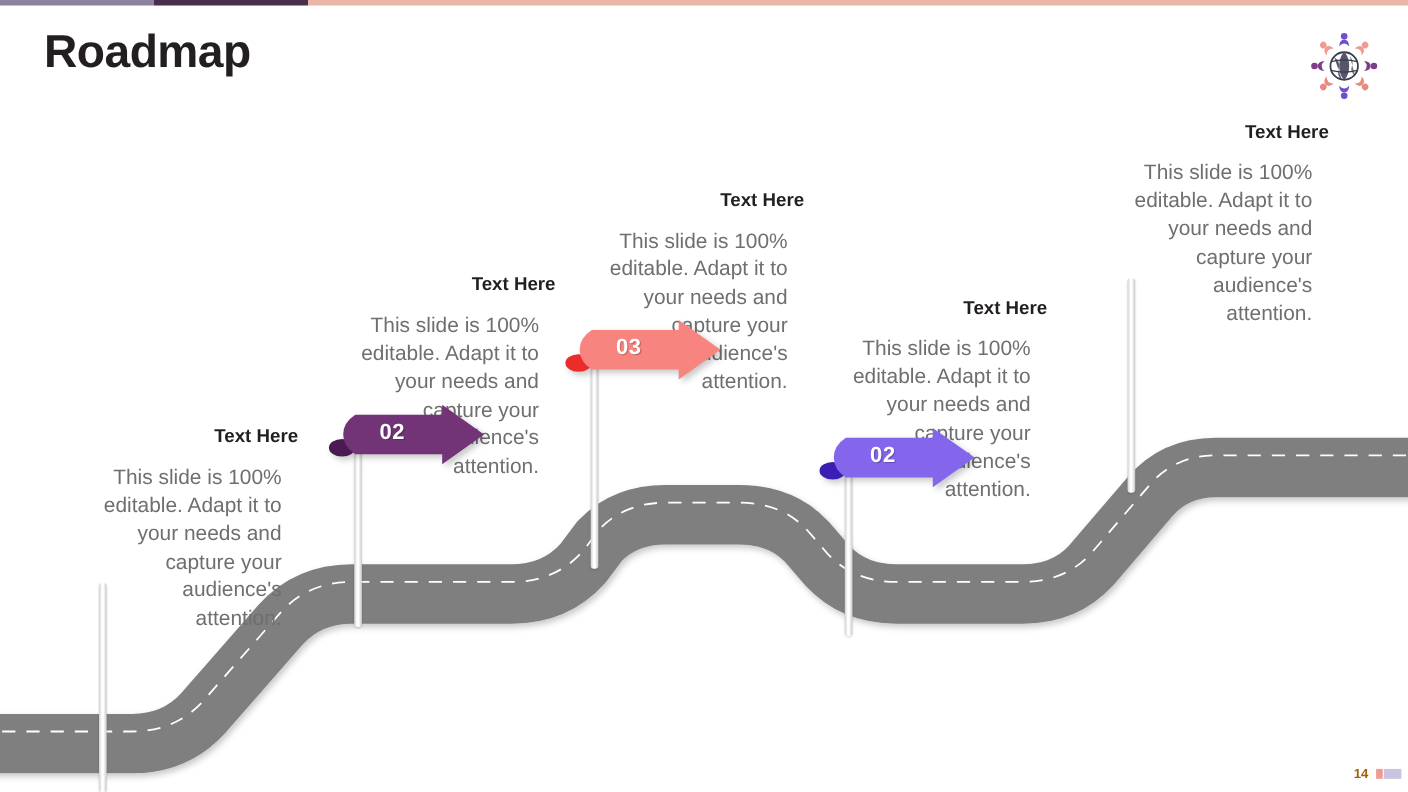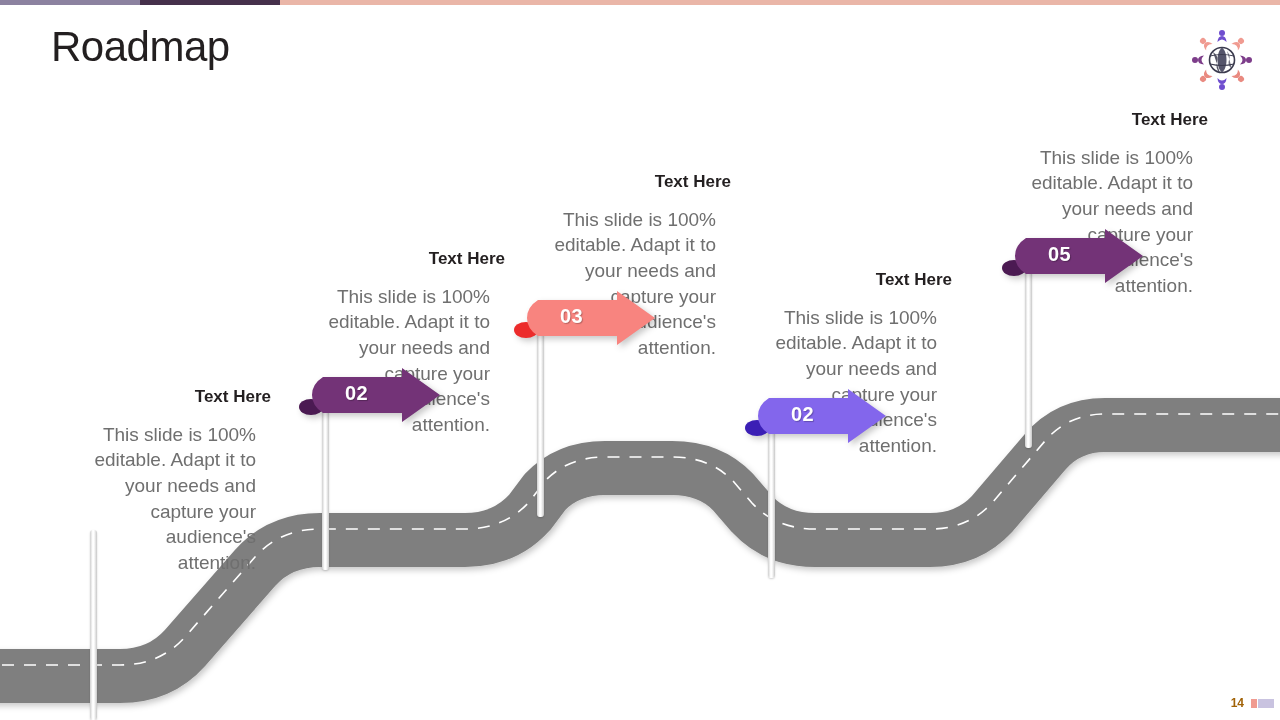--- a/index.html
+++ b/index.html
@@ -27,25 +27,24 @@
   .topbar .seg1 { width: 140px; height: 100%; background: #8c82a0; }
   .topbar .seg2 { width: 140px; height: 100%; background: #46304b; }
   .topbar .seg3 { flex: 1;     height: 100%; background: #eab6a8; }
 
   
   .page-title {
     position: absolute;
     left: 40px;
     top: 26px;
     font-size: 42px;
-    font-weight: normal;
+    font-weight: bold;
     color: #231f20;
     letter-spacing: -0.5px;
     line-height: 1;
-    margin-left: 11px;
   }
 
   
   .logo {
     position: absolute;
     right: 22px;
     top: 24px;
     width: 72px;
     height: 72px;
   }
@@ -287,27 +286,19 @@
     <span class="banner-num" style="left:49px; top:20px;">02</span>
   </div>
 </div>
 
 <div class="milestone" style="left:1013px; top:111px;">
   <div class="ms-title">Text Here</div>
   <div class="ms-body">This slide is 100% editable. Adapt it to your needs and capture your audience's attention.</div>
 </div>
 <div class="flag-wrap" style="left:999px; top:223px; width:160px; height:210px;">
   <div class="pole" style="left:26px; top:30px; height:195px;"></div>
-  <div class="banner">
-    <svg width="150" height="72" viewBox="0 0 150 72">
-      <path d="M6 50 q14 -8 14 -16 q0 10 -14 16 Z" fill="#4b1a52"></path>
-      <ellipse cx="15" cy="45" rx="12" ry="8" fill="#4b1a52"></ellipse>
-      <path d="M27 15 h79 v-9 l38 27 l-38 27 v-9 h-79 q-11 -7 -11 -18 q0 -11 11 -18 Z" fill="#733377"></path>
-    </svg>
-    <span class="banner-num" style="left:49px; top:20px;">05</span>
-  </div>
 </div>
 
 <div class="pagenum">14</div>
 <div class="page-bars">
   <i class="b1"></i>
   <i class="b2"></i>
 </div>
 
 </body></html>

